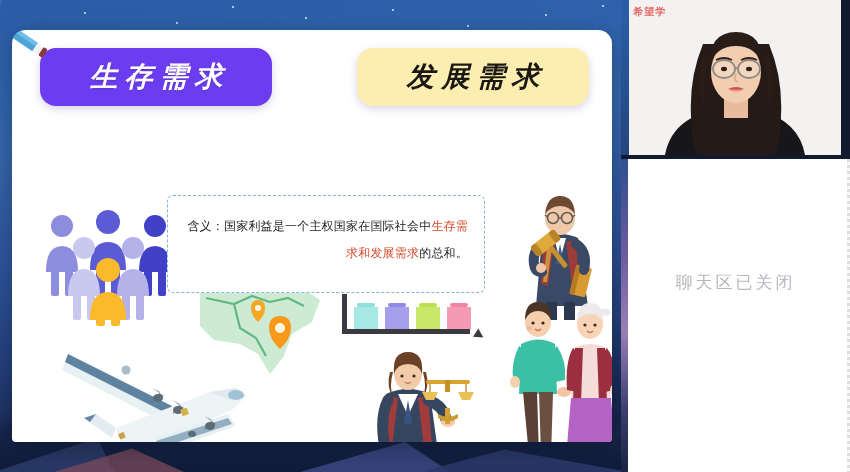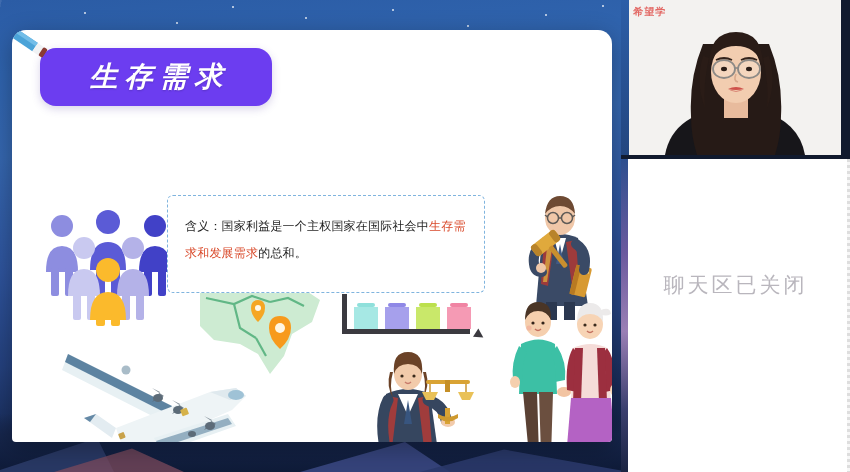--- a/index.html
+++ b/index.html
@@ -15,20 +15,21 @@
     display: flex;
   }
 
   
   #stage {
     position: relative;
     width: 630px; height: 472px;
     overflow: hidden;
     background: linear-gradient(175deg,#2b5ca5 0%, #2f63ad 14%, #3566ae 30%,
                                 #2e539b 52%, #24407c 70%, #182b57 84%, #101c3b 100%);
+    text-align: right;
   }
   
   #stage .streaks {
     position:absolute; inset:0;
     background:
       linear-gradient(103deg, rgba(255,255,255,.09) 0 2px, transparent 2px 60px),
       linear-gradient(97deg, rgba(255,255,255,.05) 0 1px, transparent 1px 90px);
     opacity:.7;
   }
   #stage .stars { position:absolute; inset:0; }
@@ -173,21 +174,21 @@
     overflow:hidden;
   }
   #chat-gap { height:4px; background:#111a2e; }
   #chat-left-strip {
     position:absolute; left:0; top:0; width:7px; height:100%;
     background: linear-gradient(180deg,#2d4f8f 0%, #6b5a9e 30%, #9a7fb5 55%, #3a3f6e 80%, #1b2442 100%);
   }
   #chat-closed-label {
     position:absolute; left:0; right:0; top:112px;
     text-align:center;
-    font-size:21px;
+    font-size:17px;
     color:#b9b6bd;
     letter-spacing:3px;
     font-family:"DejaVu Sans","Liberation Sans",sans-serif;
   }
   #chat-right-edge {
     position:absolute; right:0; top:0; width:3px; height:100%;
     background: repeating-linear-gradient(180deg,#cfcfcf 0 3px, #f4f4f4 3px 6px);
     opacity:.7;
   }
 </style>
@@ -220,20 +221,23 @@
         <polygon points="0,7 8,2 8,12" fill="#dfe6ea"></polygon>
         <rect x="8" y="2" width="26" height="10" fill="#4ba3d8"></rect>
         <rect x="8" y="2" width="26" height="4" fill="#72bde8"></rect>
         <rect x="34" y="2" width="7" height="10" fill="#f0f2f4"></rect>
         <rect x="41" y="2" width="5" height="10" fill="#8a3b34" rx="1.6"></rect>
       </svg>
 
       <div class="badge" id="badge-survival">
         <span class="t">生存需求</span>
       </div>
+      <div class="badge" id="badge-development">
+        <span class="t">发展需求</span>
+      </div>
 
       <div id="crowd">
         <svg viewBox="0 0 148 118" width="148" height="118">
 
           <g fill="#8d8de0">
             <circle cx="24" cy="18" r="11"></circle>
             <path d="M8 64 q0-26 16-26 q16 0 16 26 z"></path>
             <rect x="13" y="60" width="8" height="28" rx="2"></rect>
             <rect x="27" y="60" width="8" height="28" rx="2"></rect>
           </g>

